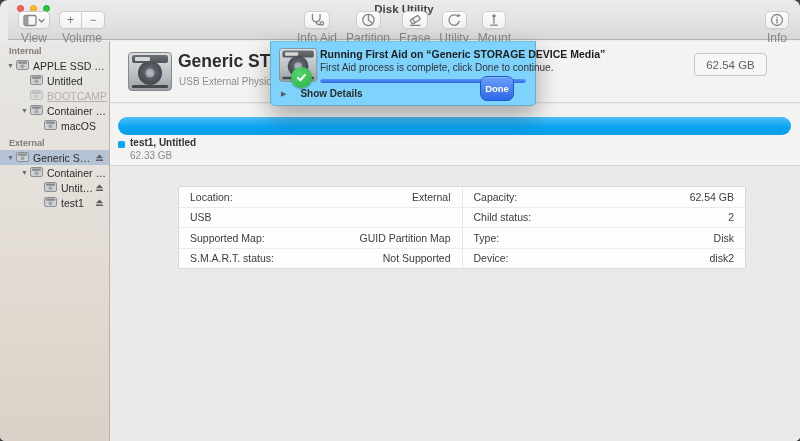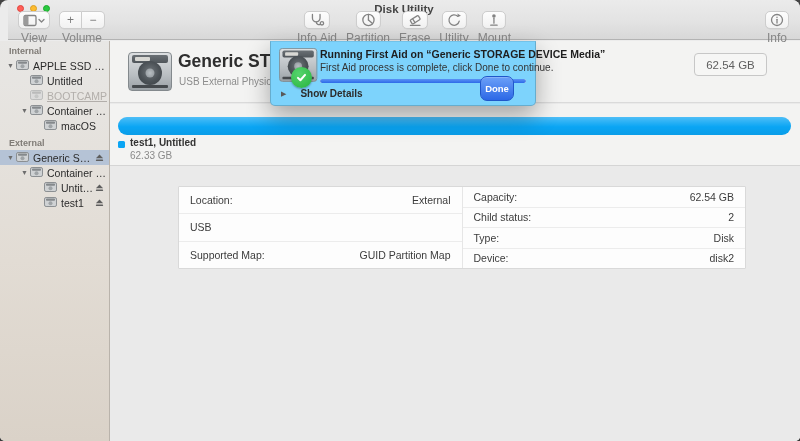--- a/index.html
+++ b/index.html
@@ -333,20 +333,24 @@
               <span class="lab">Location:</span>
               <span class="val">External</span>
             </div>
             <div class="it-row">
               <span class="val">USB</span>
             </div>
             <div class="it-row">
               <span class="lab">Supported Map:</span>
               <span class="val">GUID Partition Map</span>
             </div>
+            <div class="it-row">
+              <span class="lab">S.M.A.R.T. status:</span>
+              <span class="val">Not Supported</span>
+            </div>
           </div>
         <div class="it-col" id="it-right">
             <div class="it-row">
               <span class="lab">Capacity:</span>
               <span class="val">62.54 GB</span>
             </div>
             <div class="it-row">
               <span class="lab">Child status:</span>
               <span class="val">2</span>
             </div>

